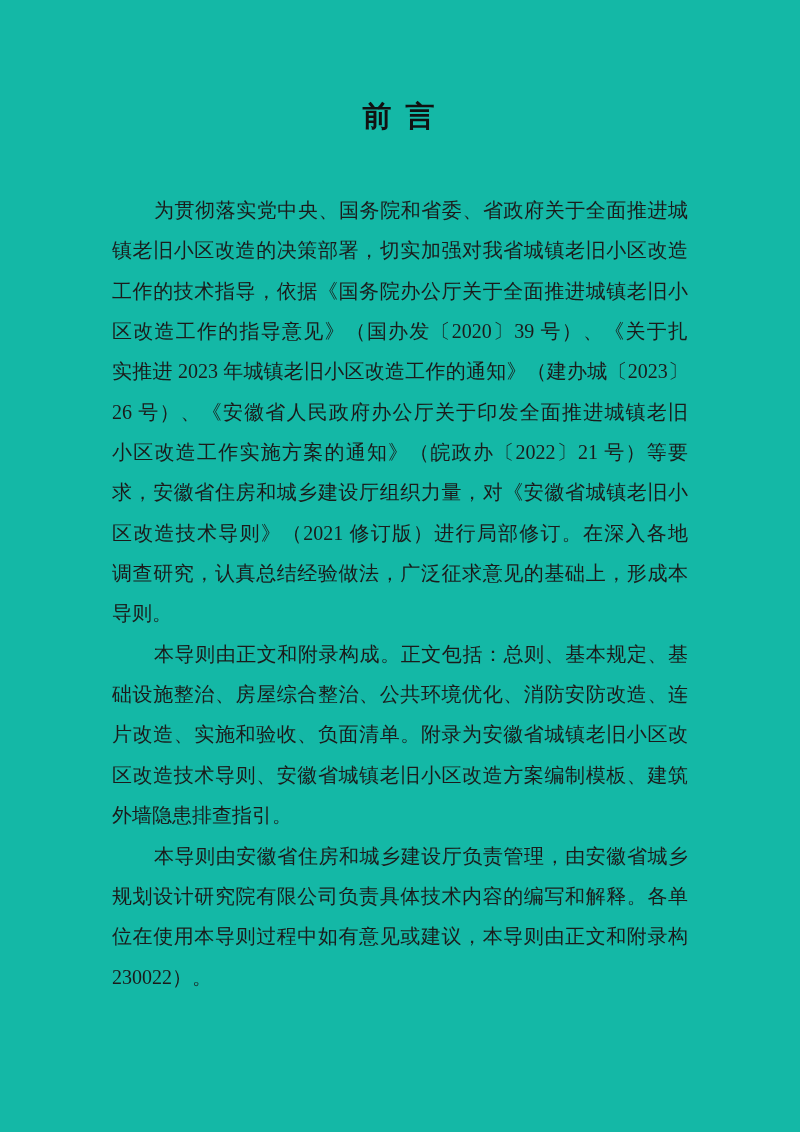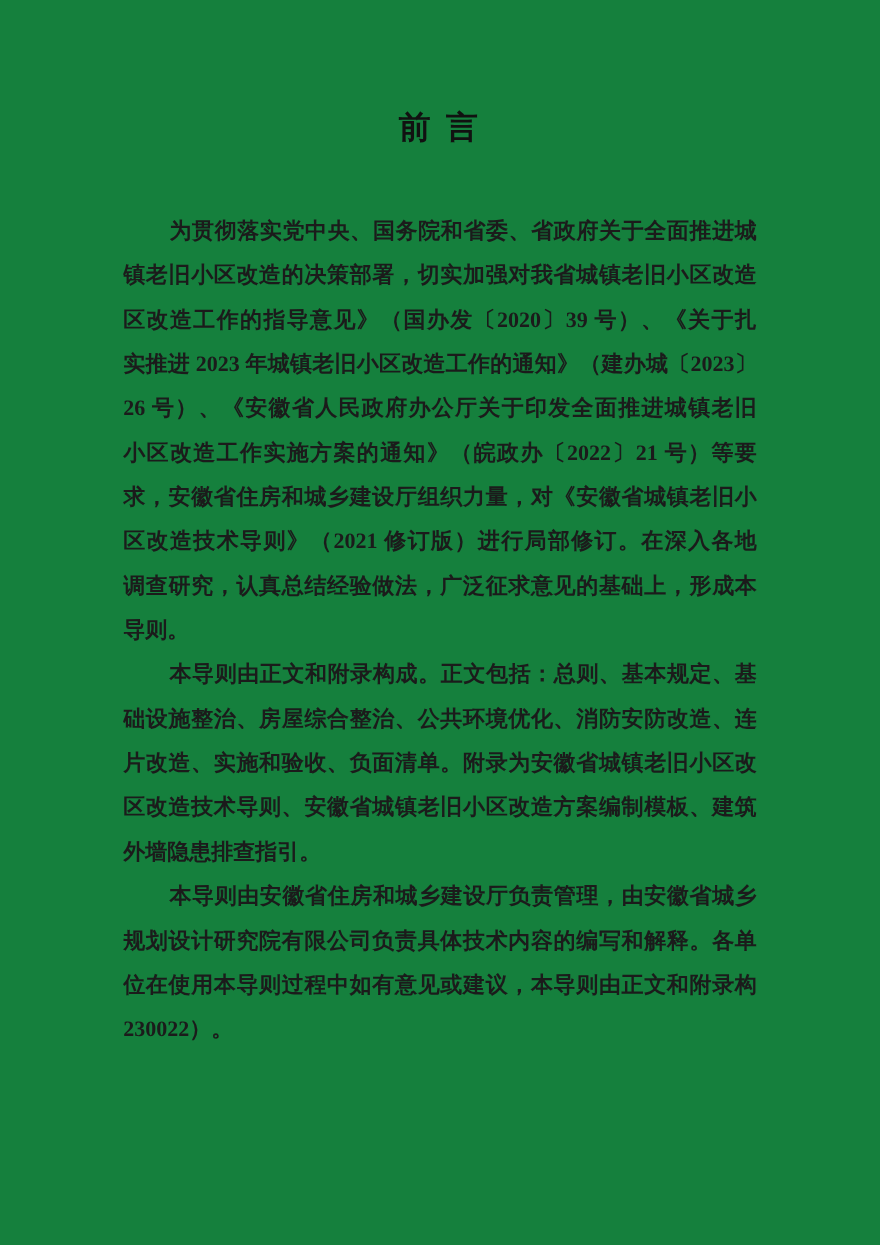--- a/index.html
+++ b/index.html
@@ -4,21 +4,21 @@
 <style>
   html, body {
     margin: 0;
     padding: 0;
     background: #ffffff;
   }
   .page {
     position: relative;
     width: 800px;
     height: 1132px;
-    background: #15803d;
+    background: #14b8a6;
     overflow: hidden;
     font-family: "Liberation Serif", "DejaVu Serif", serif;
     color: #1b1b1b;
   }
   .doc-title {
     position: absolute;
     top: 97px;
     left: 0;
     width: 100%;
     margin: 0;
@@ -37,38 +37,38 @@
     width: 576px;
     font-size: 20px;
   }
   .line {
     height: 40.35px;
     line-height: 40.35px;
     overflow: hidden;
     text-align: justify;
     text-align-last: justify;
     text-justify: inter-ideograph;
-    font-weight: bold;
   }
   .line.indent {
     text-indent: 42px;
   }
   .line.para-end {
     text-align: center;
     text-align-last: left;
   }
 </style>
 </head>
 <body>
 
 <div class="page">
   <h1 class="doc-title">前 言</h1>
   <div class="doc-body" id="doc-body">
       <div class="line indent">为贯彻落实党中央、国务院和省委、省政府关于全面推进城</div>
       <div class="line">镇老旧小区改造的决策部署，切实加强对我省城镇老旧小区改造</div>
+      <div class="line">工作的技术指导，依据《国务院办公厅关于全面推进城镇老旧小</div>
       <div class="line">区改造工作的指导意见》（国办发〔2020〕39 号）、《关于扎</div>
       <div class="line">实推进 2023 年城镇老旧小区改造工作的通知》（建办城〔2023〕</div>
       <div class="line">26 号）、《安徽省人民政府办公厅关于印发全面推进城镇老旧</div>
       <div class="line">小区改造工作实施方案的通知》（皖政办〔2022〕21 号）等要</div>
       <div class="line">求，安徽省住房和城乡建设厅组织力量，对《安徽省城镇老旧小</div>
       <div class="line">区改造技术导则》（2021 修订版）进行局部修订。在深入各地</div>
       <div class="line">调查研究，认真总结经验做法，广泛征求意见的基础上，形成本</div>
       <div class="line para-end">导则。</div>
       <div class="line indent">本导则由正文和附录构成。正文包括：总则、基本规定、基</div>
       <div class="line">础设施整治、房屋综合整治、公共环境优化、消防安防改造、连</div>

